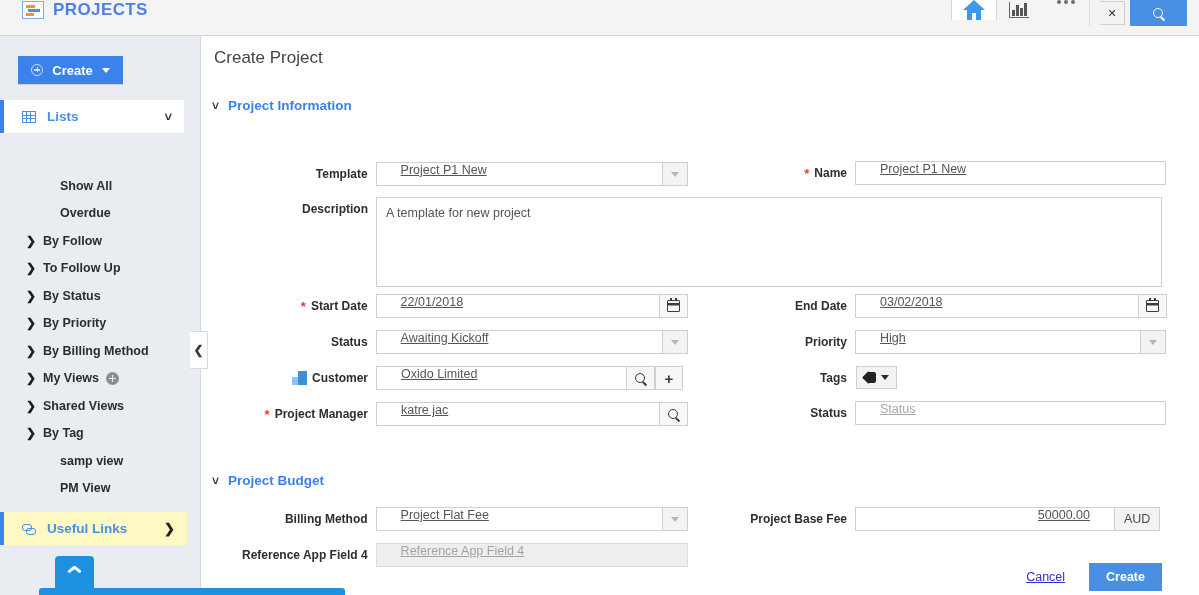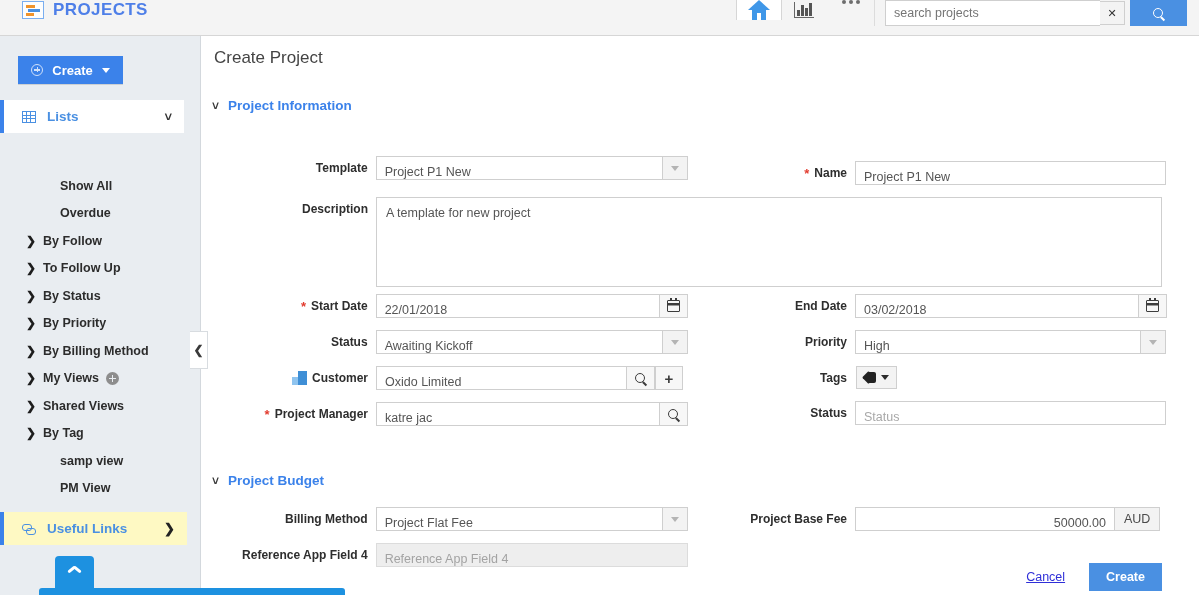--- a/index.html
+++ b/index.html
@@ -290,24 +290,25 @@
     text-align: right;
     display: flex; align-items: center; justify-content: flex-end; gap: 5px;
   }
   .req { color: #e23b2e; font-size: 13px; line-height: 1; }
 
   .fld {
     height: 24px;
     border: 1px solid #cfcfcf;
     background: #ffffff;
     font-size: 12.5px; color: #555;
-    padding: 0 8px;
-    display: flex; align-items: flex-end;
+    padding: 0 24px;
+    display: flex; align-items: flex-start;
     font-family: "Liberation Sans", sans-serif;
     outline: none;
+    text-decoration: underline;
   }
   .fld.placeholder { color: #a8a8a8; }
   .fld.disabled { background: #eeeeee; border-color: #dcdcdc; color: #a3a3a3; }
   .fld.right { justify-content: flex-end; }
 
   .sel-caret {
     width: 25px; height: 24px;
     background: #f3f3f3;
     border: 1px solid #cfcfcf; border-left: none;
     display: flex; align-items: center; justify-content: center;
@@ -431,21 +432,20 @@
   </div>
   <div class="tb-btn noborder">
     <div class="dots-icon">
       <span></span>
         <span></span>
         <span></span>
     </div>
   </div>
 
   <div class="search-wrap">
-    <input class="search-input" type="text" placeholder="search projects" style="">
     <div class="sel-caret search-caret">
       <span>✕</span>
     </div>
     <div class="search-go">
       <span class="mag" style="color:#ffffff"></span>
     </div>
   </div>
 </div>
 
 <div class="sidebar">
@@ -528,21 +528,21 @@
 
 <div class="main">
 
   <div class="page-title">Create Project</div>
 
   <div class="section-head" style="top:62px;">
     <span class="sec-chev">˅</span>
     <span>Project Information</span>
   </div>
 
-  <div class="row" style="left:0; top:120px; width:486px;">
+  <div class="row" style="left:0; top:126px; width:486px;">
     <div class="lbl-r" style="width:166px;">
       <span>Template</span>
     </div>
     <div class="fld" style="width:288px; margin-left:8px;">
       <span>Project P1 New</span>
     </div>
     <div class="sel-caret">
       <i></i>
     </div>
   </div>

